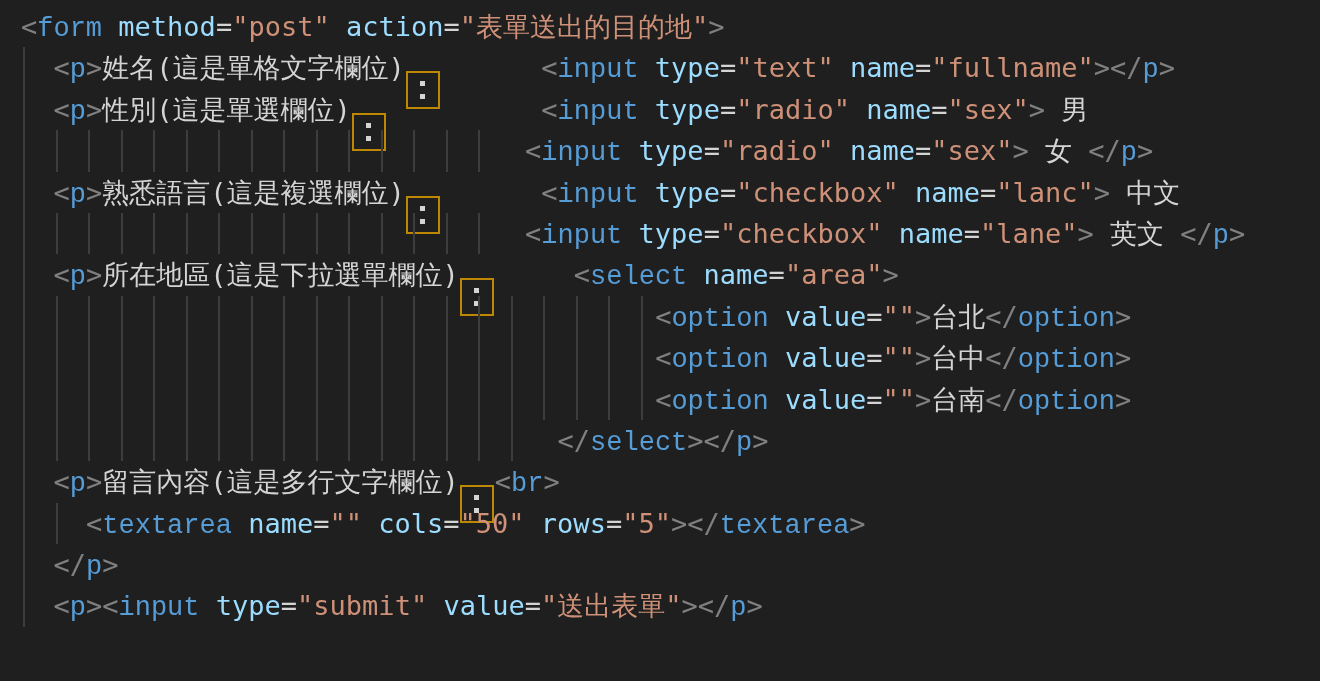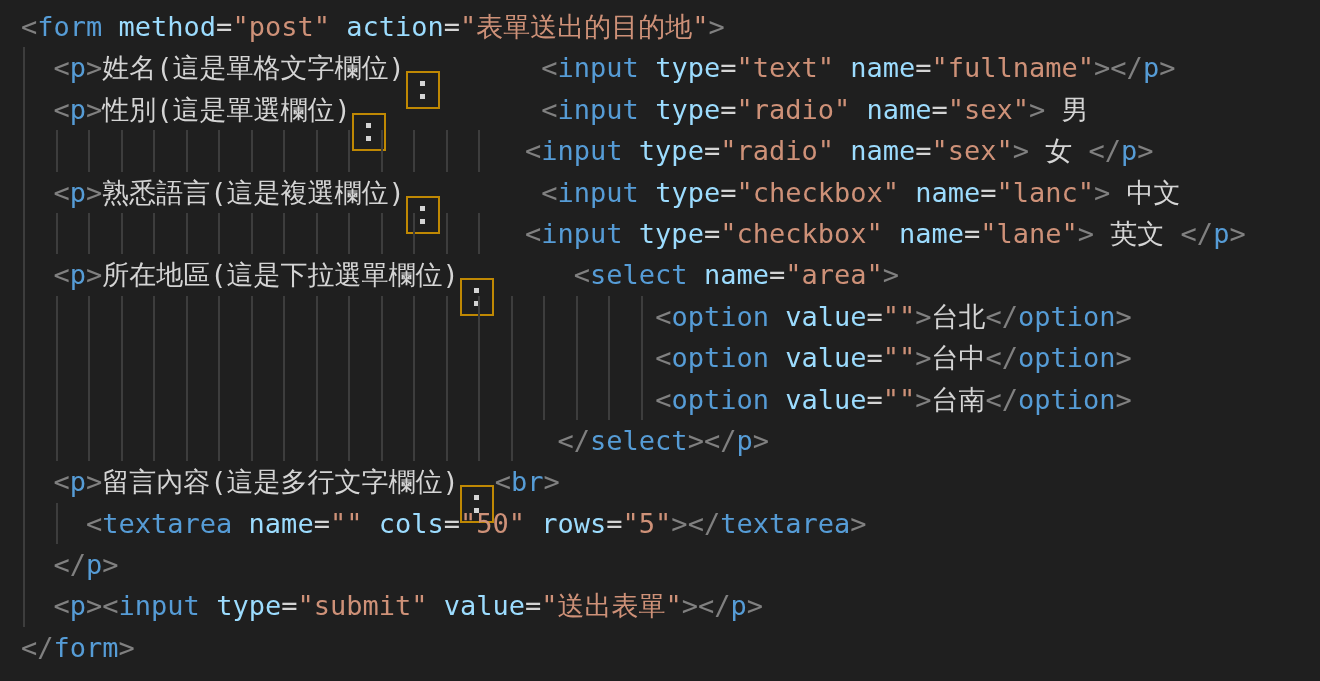--- a/index.html
+++ b/index.html
@@ -11,21 +11,21 @@
     font-family:"DejaVu Sans Mono","Liberation Mono",monospace;
     font-size:27px;
     box-sizing:border-box;
     padding-top:6px;
     cursor:text;
   }
   .line{position:relative;height:41.4px;line-height:41.4px;white-space:pre;}
   .seg{position:absolute;top:0;white-space:pre;}
   .guide{position:absolute;top:0;width:2px;height:41.4px;background:#3d3d3d;}
   .tok-p{color:#808080;}
-  .tok-t{color:#569cd6;}
+  .tok-t{color:#569cd6;font-family:Liberation Mono, monospace;}
   .tok-a{color:#9cdcfe;}
   .tok-e{color:#d4d4d4;}
   .tok-s{color:#ce9178;}
   .tok-x{color:#d4d4d4;}
   .colonbox{
     display:inline-flex;flex-direction:column;align-items:center;justify-content:center;
     gap:8px;box-sizing:border-box;
     width:34px;height:38px;border:2px solid #bf8803;
     vertical-align:-9px;margin:0 1px;position:relative;
   }
@@ -44,14 +44,13 @@
     <div class="line"><div class="guide" style="left: 23px;"></div><div class="guide" style="left: 55.52px;"></div><div class="guide" style="left: 88.04px;"></div><div class="guide" style="left: 120.56px;"></div><div class="guide" style="left: 153.08px;"></div><div class="guide" style="left: 185.6px;"></div><div class="guide" style="left: 218.12px;"></div><div class="guide" style="left: 250.64px;"></div><div class="guide" style="left: 283.16px;"></div><div class="guide" style="left: 315.68px;"></div><div class="guide" style="left: 348.2px;"></div><div class="guide" style="left: 380.72px;"></div><div class="guide" style="left: 413.24px;"></div><div class="guide" style="left: 445.76px;"></div><div class="guide" style="left: 478.28px;"></div><span class="seg" style="left: 525.06px;"><span class="tok-p">&lt;</span><span class="tok-t">input</span><span class="tok-x"> </span><span class="tok-a">type</span><span class="tok-e">=</span><span class="tok-s">"checkbox"</span><span class="tok-x"> </span><span class="tok-a">name</span><span class="tok-e">=</span><span class="tok-s">"lane"</span><span class="tok-p">&gt;</span><span class="tok-x"> 英文 </span><span class="tok-p">&lt;/</span><span class="tok-t">p</span><span class="tok-p">&gt;</span></span></div>
     <div class="line"><div class="guide" style="left: 23px;"></div><span class="seg" style="left: 53.52px;"><span class="tok-p">&lt;</span><span class="tok-t">p</span><span class="tok-p">&gt;</span><span class="tok-x">所在地區(這是下拉選單欄位)</span><span class="colonbox"><span class="ch">：</span><span class="dot"></span><span class="dot"></span></span></span><span class="seg" style="left: 573.84px;"><span class="tok-p">&lt;</span><span class="tok-t">select</span><span class="tok-x"> </span><span class="tok-a">name</span><span class="tok-e">=</span><span class="tok-s">"area"</span><span class="tok-p">&gt;</span></span></div>
     <div class="line"><div class="guide" style="left: 23px;"></div><div class="guide" style="left: 55.52px;"></div><div class="guide" style="left: 88.04px;"></div><div class="guide" style="left: 120.56px;"></div><div class="guide" style="left: 153.08px;"></div><div class="guide" style="left: 185.6px;"></div><div class="guide" style="left: 218.12px;"></div><div class="guide" style="left: 250.64px;"></div><div class="guide" style="left: 283.16px;"></div><div class="guide" style="left: 315.68px;"></div><div class="guide" style="left: 348.2px;"></div><div class="guide" style="left: 380.72px;"></div><div class="guide" style="left: 413.24px;"></div><div class="guide" style="left: 445.76px;"></div><div class="guide" style="left: 478.28px;"></div><div class="guide" style="left: 510.8px;"></div><div class="guide" style="left: 543.32px;"></div><div class="guide" style="left: 575.84px;"></div><div class="guide" style="left: 608.36px;"></div><div class="guide" style="left: 640.88px;"></div><span class="seg" style="left: 655.14px;"><span class="tok-p">&lt;</span><span class="tok-t">option</span><span class="tok-x"> </span><span class="tok-a">value</span><span class="tok-e">=</span><span class="tok-s">""</span><span class="tok-p">&gt;</span><span class="tok-x">台北</span><span class="tok-p">&lt;/</span><span class="tok-t">option</span><span class="tok-p">&gt;</span></span></div>
     <div class="line"><div class="guide" style="left: 23px;"></div><div class="guide" style="left: 55.52px;"></div><div class="guide" style="left: 88.04px;"></div><div class="guide" style="left: 120.56px;"></div><div class="guide" style="left: 153.08px;"></div><div class="guide" style="left: 185.6px;"></div><div class="guide" style="left: 218.12px;"></div><div class="guide" style="left: 250.64px;"></div><div class="guide" style="left: 283.16px;"></div><div class="guide" style="left: 315.68px;"></div><div class="guide" style="left: 348.2px;"></div><div class="guide" style="left: 380.72px;"></div><div class="guide" style="left: 413.24px;"></div><div class="guide" style="left: 445.76px;"></div><div class="guide" style="left: 478.28px;"></div><div class="guide" style="left: 510.8px;"></div><div class="guide" style="left: 543.32px;"></div><div class="guide" style="left: 575.84px;"></div><div class="guide" style="left: 608.36px;"></div><div class="guide" style="left: 640.88px;"></div><span class="seg" style="left: 655.14px;"><span class="tok-p">&lt;</span><span class="tok-t">option</span><span class="tok-x"> </span><span class="tok-a">value</span><span class="tok-e">=</span><span class="tok-s">""</span><span class="tok-p">&gt;</span><span class="tok-x">台中</span><span class="tok-p">&lt;/</span><span class="tok-t">option</span><span class="tok-p">&gt;</span></span></div>
     <div class="line"><div class="guide" style="left: 23px;"></div><div class="guide" style="left: 55.52px;"></div><div class="guide" style="left: 88.04px;"></div><div class="guide" style="left: 120.56px;"></div><div class="guide" style="left: 153.08px;"></div><div class="guide" style="left: 185.6px;"></div><div class="guide" style="left: 218.12px;"></div><div class="guide" style="left: 250.64px;"></div><div class="guide" style="left: 283.16px;"></div><div class="guide" style="left: 315.68px;"></div><div class="guide" style="left: 348.2px;"></div><div class="guide" style="left: 380.72px;"></div><div class="guide" style="left: 413.24px;"></div><div class="guide" style="left: 445.76px;"></div><div class="guide" style="left: 478.28px;"></div><div class="guide" style="left: 510.8px;"></div><div class="guide" style="left: 543.32px;"></div><div class="guide" style="left: 575.84px;"></div><div class="guide" style="left: 608.36px;"></div><div class="guide" style="left: 640.88px;"></div><span class="seg" style="left: 655.14px;"><span class="tok-p">&lt;</span><span class="tok-t">option</span><span class="tok-x"> </span><span class="tok-a">value</span><span class="tok-e">=</span><span class="tok-s">""</span><span class="tok-p">&gt;</span><span class="tok-x">台南</span><span class="tok-p">&lt;/</span><span class="tok-t">option</span><span class="tok-p">&gt;</span></span></div>
     <div class="line"><div class="guide" style="left: 23px;"></div><div class="guide" style="left: 55.52px;"></div><div class="guide" style="left: 88.04px;"></div><div class="guide" style="left: 120.56px;"></div><div class="guide" style="left: 153.08px;"></div><div class="guide" style="left: 185.6px;"></div><div class="guide" style="left: 218.12px;"></div><div class="guide" style="left: 250.64px;"></div><div class="guide" style="left: 283.16px;"></div><div class="guide" style="left: 315.68px;"></div><div class="guide" style="left: 348.2px;"></div><div class="guide" style="left: 380.72px;"></div><div class="guide" style="left: 413.24px;"></div><div class="guide" style="left: 445.76px;"></div><div class="guide" style="left: 478.28px;"></div><div class="guide" style="left: 510.8px;"></div><span class="seg" style="left: 557.58px;"><span class="tok-p">&lt;/</span><span class="tok-t">select</span><span class="tok-p">&gt;</span><span class="tok-p">&lt;/</span><span class="tok-t">p</span><span class="tok-p">&gt;</span></span></div>
     <div class="line"><div class="guide" style="left: 23px;"></div><span class="seg" style="left: 53.52px;"><span class="tok-p">&lt;</span><span class="tok-t">p</span><span class="tok-p">&gt;</span><span class="tok-x">留言內容(這是多行文字欄位)</span><span class="colonbox"><span class="ch">：</span><span class="dot"></span><span class="dot"></span></span><span class="tok-p">&lt;</span><span class="tok-t">br</span><span class="tok-p">&gt;</span></span></div>
     <div class="line"><div class="guide" style="left: 23px;"></div><div class="guide" style="left: 55.52px;"></div><span class="seg" style="left: 86.04px;"><span class="tok-p">&lt;</span><span class="tok-t">textarea</span><span class="tok-x"> </span><span class="tok-a">name</span><span class="tok-e">=</span><span class="tok-s">""</span><span class="tok-x"> </span><span class="tok-a">cols</span><span class="tok-e">=</span><span class="tok-s">"50"</span><span class="tok-x"> </span><span class="tok-a">rows</span><span class="tok-e">=</span><span class="tok-s">"5"</span><span class="tok-p">&gt;</span><span class="tok-p">&lt;/</span><span class="tok-t">textarea</span><span class="tok-p">&gt;</span></span></div>
     <div class="line"><div class="guide" style="left: 23px;"></div><span class="seg" style="left: 53.52px;"><span class="tok-p">&lt;/</span><span class="tok-t">p</span><span class="tok-p">&gt;</span></span></div>
     <div class="line"><div class="guide" style="left: 23px;"></div><span class="seg" style="left: 53.52px;"><span class="tok-p">&lt;</span><span class="tok-t">p</span><span class="tok-p">&gt;</span><span class="tok-p">&lt;</span><span class="tok-t">input</span><span class="tok-x"> </span><span class="tok-a">type</span><span class="tok-e">=</span><span class="tok-s">"submit"</span><span class="tok-x"> </span><span class="tok-a">value</span><span class="tok-e">=</span><span class="tok-s">"送出表單"</span><span class="tok-p">&gt;</span><span class="tok-p">&lt;/</span><span class="tok-t">p</span><span class="tok-p">&gt;</span></span></div>
-    <div class="line"><span class="seg" style="left: 21px;"><span class="tok-p">&lt;/</span><span class="tok-t">form</span><span class="tok-p">&gt;</span></span></div>
   </div>
 
 </body></html>

